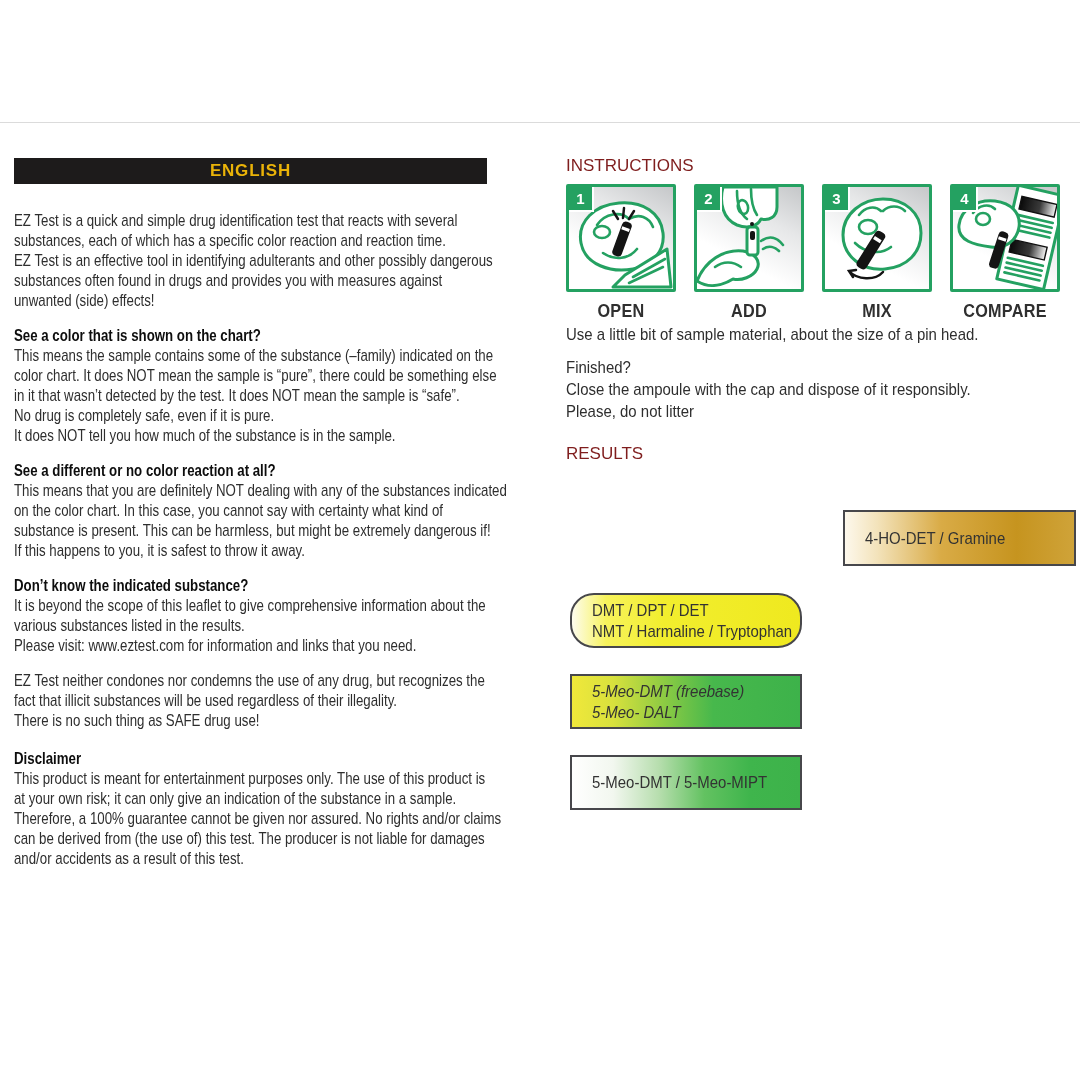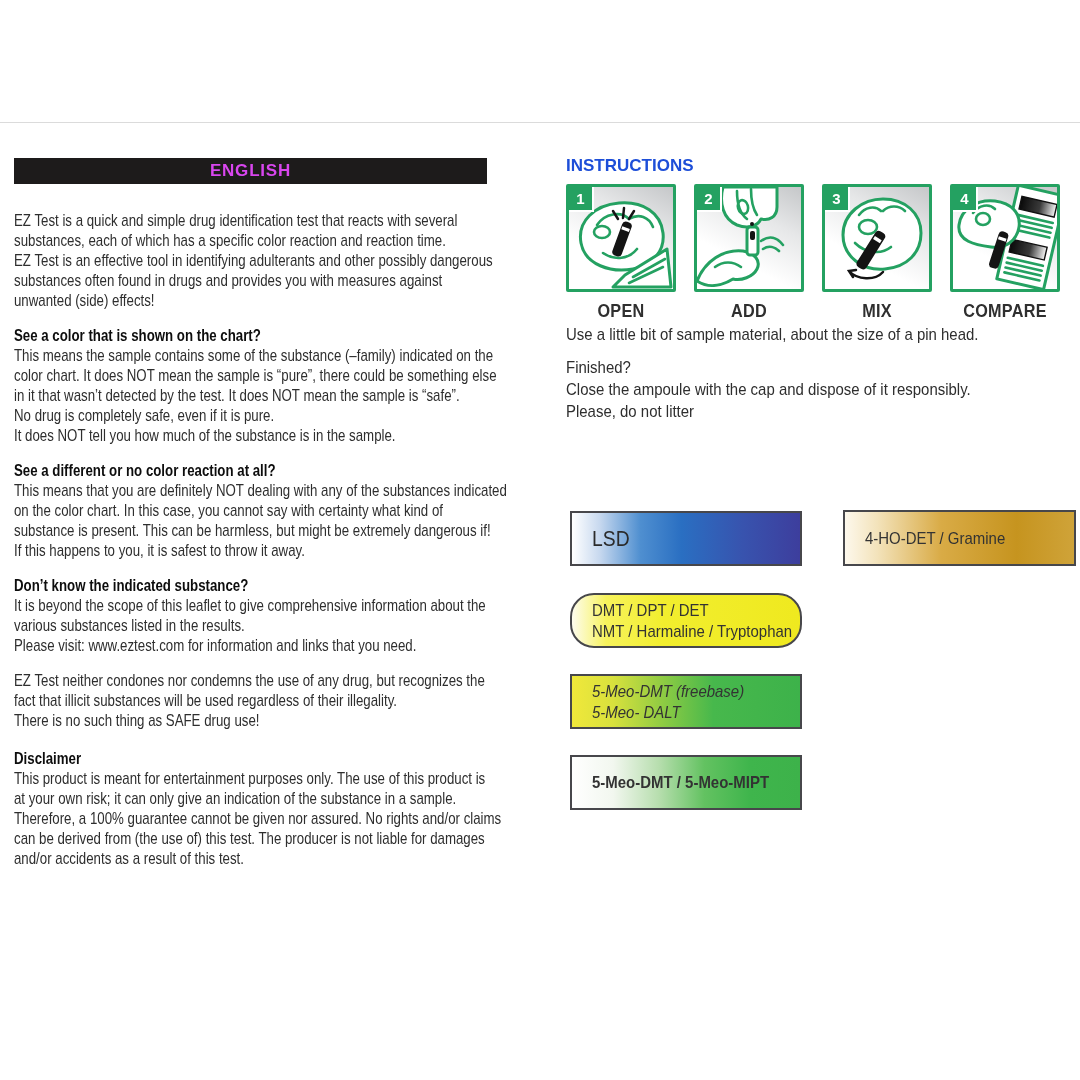--- a/index.html
+++ b/index.html
@@ -2,32 +2,32 @@
 <html style="--green: #24a161;"><head>
 <meta charset="utf-8">
 <style>
   html,body{margin:0;padding:0;background:#fff;}
   .page{position:relative;width:1080px;height:1080px;background:#fff;overflow:hidden;
         font-family:"Liberation Sans",sans-serif;color:#2d2d2d;}
   .top-rule{position:absolute;left:0;top:122px;width:1080px;height:1px;background:#dbdbdb;}
 
   
   .left-col{position:absolute;left:14px;top:158px;width:473px;}
-  .english-bar{height:26px;background:#1d1b1b;color:#d946ef;display:flex;align-items:center;
+  .english-bar{height:26px;background:#1d1b1b;color:#eab308;display:flex;align-items:center;
                justify-content:center;font-weight:bold;font-size:17px;letter-spacing:.8px;}
   .left-text{margin-top:27px;width:640px;transform:scaleX(.78);transform-origin:left top;
              font-size:17px;line-height:20px;color:#2e2e2e;}
   .ls-heading{font-weight:bold;color:#0d0d0d;margin-top:15px;}
   .ls-body{white-space:pre-line;}
   .ls-body.gap{margin-top:15px;}
   .ls-heading.big-gap{margin-top:18px;}
 
   
   .right-col{position:absolute;left:566px;top:157px;width:506px;}
-  .r-title{font-weight:bold;font-size:17px;color:#1d4ed8;line-height:17px;}
+  .r-title{font-weight:normal;font-size:17px;color:#7f1d1d;line-height:17px;}
   .steps{display:flex;gap:18px;margin-top:10px;}
   .step{width:110px;}
   .step-box{position:relative;width:110px;height:108px;box-sizing:border-box;
             border:3px solid var(--green);border-radius:2px;
             background:linear-gradient(208deg,#c5c7c9 0%,#e6e7e8 32%,#ffffff 68%);}
   .step-box svg{position:absolute;left:0;top:0;width:104px;height:102px;}
   .step-num{position:absolute;left:0;top:0;width:23px;height:23px;background:var(--green);
             color:#fff;font-weight:bold;font-size:15px;display:flex;align-items:center;
             justify-content:center;border-right:2px solid #fff;border-bottom:2px solid #fff;z-index:2;}
   .step-label{text-align:center;margin-top:9px;font-weight:bold;font-size:18px;color:#2f2f2f;
@@ -186,32 +186,30 @@
           </svg>
         </div>
         <div class="step-label">COMPARE</div>
       </div>
     </div>
 
     <div class="cond tip-text">Use a little bit of sample material, about the size of a pin head.</div>
     <div class="cond finished-text">Finished?
 Close the ampoule with the cap and dispose of it responsibly.
 Please, do not litter</div>
-  </div>
-
-  <div class="bar large bar-lsd" style="background: linear-gradient(90deg, rgb(255, 255, 255) 0%, rgb(200, 217, 239) 12%, rgb(79, 143, 208) 30%, rgb(42, 111, 194) 48%, rgb(56, 83, 174) 75%, rgb(61, 62, 157) 100%);">
-    <div class="bar-label">LSD</div>
-  </div>
+    <div class="r-title results-title">RESULTS</div>
+  </div>
+
   <div class="bar bar-hodet" style="background: linear-gradient(90deg, rgb(253, 248, 236) 0%, rgb(243, 227, 187) 14%, rgb(217, 171, 70) 42%, rgb(198, 148, 31) 75%, rgb(207, 163, 57) 100%);">
     <div class="bar-label">4-HO-DET / Gramine</div>
   </div>
   <div class="bar bar-dmt" style="background: linear-gradient(90deg, rgb(253, 252, 238) 0%, rgb(247, 243, 92) 15%, rgb(242, 238, 46) 40%, rgb(239, 233, 31) 100%);">
     <div class="bar-label">DMT / DPT / DET
 NMT / Harmaline / Tryptophan</div>
   </div>
   <div class="bar bar-5meo-dalt" style="background: linear-gradient(90deg, rgb(240, 232, 58) 0%, rgb(216, 225, 61) 18%, rgb(142, 203, 67) 40%, rgb(71, 184, 76) 62%, rgb(61, 178, 74) 100%); font-style: italic;">
     <div class="bar-label">5-Meo-DMT  (freebase)
 5-Meo- DALT</div>
   </div>
-  <div class="bar bar-5meo-mipt" style="background: linear-gradient(90deg, rgb(255, 255, 255) 0%, rgb(242, 247, 239) 18%, rgb(183, 222, 174) 38%, rgb(99, 194, 97) 58%, rgb(63, 181, 76) 78%, rgb(61, 178, 74) 100%); font-weight: bold;">
+  <div class="bar bar-5meo-mipt" style="background: linear-gradient(90deg, rgb(255, 255, 255) 0%, rgb(242, 247, 239) 18%, rgb(183, 222, 174) 38%, rgb(99, 194, 97) 58%, rgb(63, 181, 76) 78%, rgb(61, 178, 74) 100%);">
     <div class="bar-label">5-Meo-DMT / 5-Meo-MIPT</div>
   </div>
 </div>
 
 </body></html>

